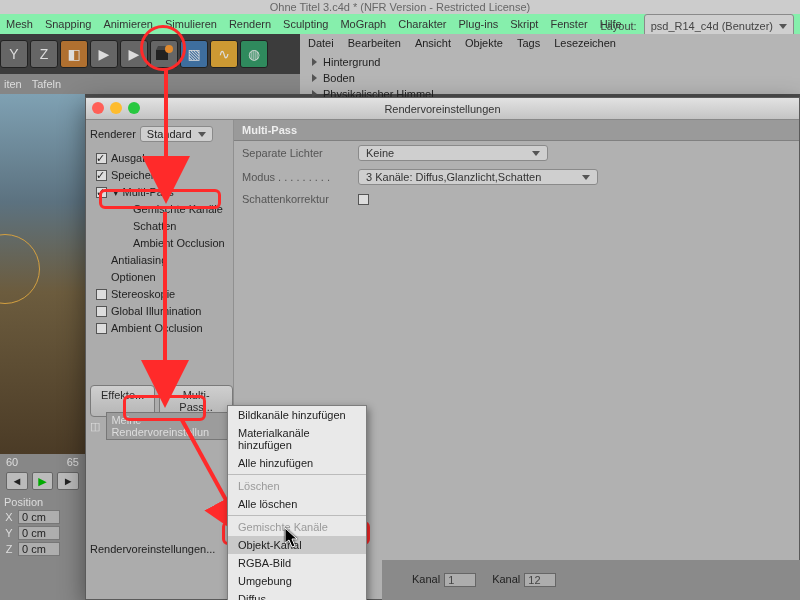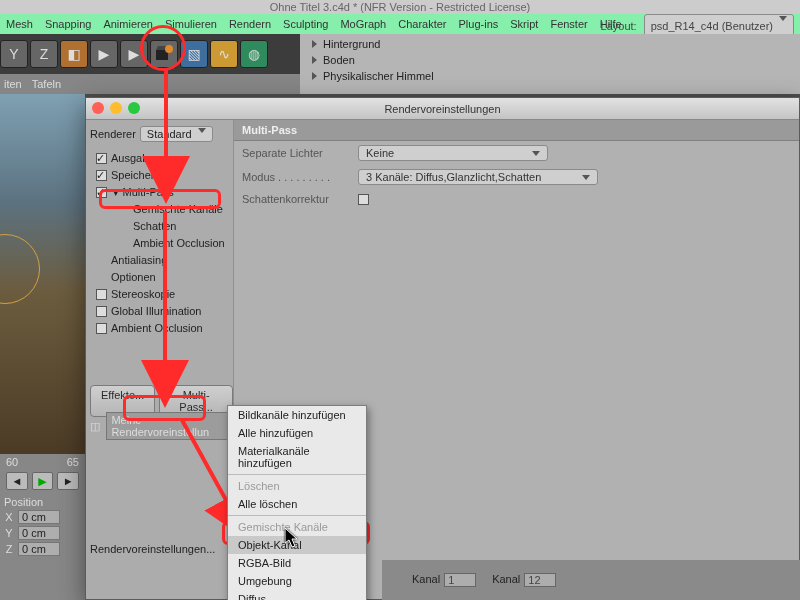--- a/index.html
+++ b/index.html
@@ -45,21 +45,21 @@
   #modal { position:absolute; left:85px; top:97px; width:715px; height:503px; background:#8b5cf6; border:1px solid #5a5a5a; box-shadow:0 8px 24px rgba(0,0,0,0.45);}
   #modal .titlebar { height:22px; background:linear-gradient(#e2e2e2,#c4c4c4); border-bottom:1px solid #888; text-align:center; line-height:22px; font-size:12px; color:#333; position:relative;}
   #modal .tlights { position:absolute; left:6px; top:4px; display:flex; gap:6px;}
   .dot{width:12px;height:12px;border-radius:50%;}
   .dot.r{background:#ff5f57;} .dot.y{background:#febc2e;} .dot.g{background:#28c840;}
 
   #modal .body { display:flex; height:calc(100% - 22px);}
   
   #treecol { width:148px; background:#acacac; border-right:1px solid #909090; padding:6px 4px; position:relative;}
   .renderer-row{display:flex; align-items:center; gap:4px; margin-bottom:8px;}
-  .dd { background:#cfcfcf; border:1px solid #8a8a8a; border-radius:3px; padding:1px 6px; display:flex; gap:6px;}
+  .dd { background:#cfcfcf; border:1px solid #8a8a8a; border-radius:3px; padding:1px 6px; display:flex; align-items:center; gap:6px;}
   .chev{display:inline-block;width:0;height:0;border-left:4px solid transparent;border-right:4px solid transparent;border-top:5px solid #555;}
   .tree { list-style:none; margin-left:2px;}
   .tree li { display:flex; align-items:center; gap:4px; line-height:17px; padding-left:4px;}
   .cbx { width:11px;height:11px;border:1px solid #555;background:#ddd;display:inline-block;position:relative;}
   .cbx.on:after{content:"✓"; position:absolute; left:-1px; top:-4px; font-size:11px; color:#222;}
   .tree .indent{padding-left:26px;}
   .btnrow{ position:absolute; left:4px; bottom:182px; display:flex; gap:4px;text-align:center;}
   .gbtn{background:linear-gradient(#cfcfcf,#b5b5b5); border:1px solid #7a7a7a; border-radius:4px; padding:3px 10px; color:#2a2a2a;}
   .savepreset{position:absolute;left:4px; bottom:159px; display:flex; align-items:center; gap:6px; color:#ddd;}
   .presetname{background:#9c9c9c; border:1px solid #777; padding:1px 4px; }
@@ -136,20 +136,28 @@
         <circle cx="15" cy="5" r="4" fill="#e08a2e"></circle>
       </svg>
   </div>
   <div class="tbtn" style="background:#3e6e9e">▧</div>
   <div class="tbtn amber">∿</div>
   <div class="tbtn" style="background:#2f8a5d">◍</div>
 </div>
 <div id="ringcircle"></div>
 
 <div id="objpanel">
+  <div class="hdr">
+      <span>Datei</span>
+      <span>Bearbeiten</span>
+      <span>Ansicht</span>
+      <span>Objekte</span>
+      <span>Tags</span>
+      <span>Lesezeichen</span>
+    </div>
   <div class="rows">
       <div class="row">
         <span class="tri"></span>
         <span>Hintergrund</span>
       </div>
       <div class="row">
         <span class="tri"></span>
         <span>Boden</span>
       </div>
       <div class="row">
@@ -307,22 +315,22 @@
       <span class="nfield">1</span>
     </div>
   <div class="kf">
       <span>Kanal</span>
       <span class="nfield">12</span>
     </div>
 </div>
 
 <div id="ctxmenu">
     <div class="citem">Bildkanäle hinzufügen</div>
+    <div class="citem">Materialkanäle hinzufügen</div>
     <div class="citem">Alle hinzufügen</div>
-    <div class="citem">Materialkanäle hinzufügen</div>
     <hr>
     <div class="citem disabled">Löschen</div>
     <div class="citem">Alle löschen</div>
     <hr>
     <div class="citem disabled">Gemischte Kanäle</div>
     <div class="citem hi">Objekt-Kanal</div>
     <div class="citem">RGBA-Bild</div>
     <div class="citem">Umgebung</div>
     <div class="citem">Diffus</div>
   </div>

